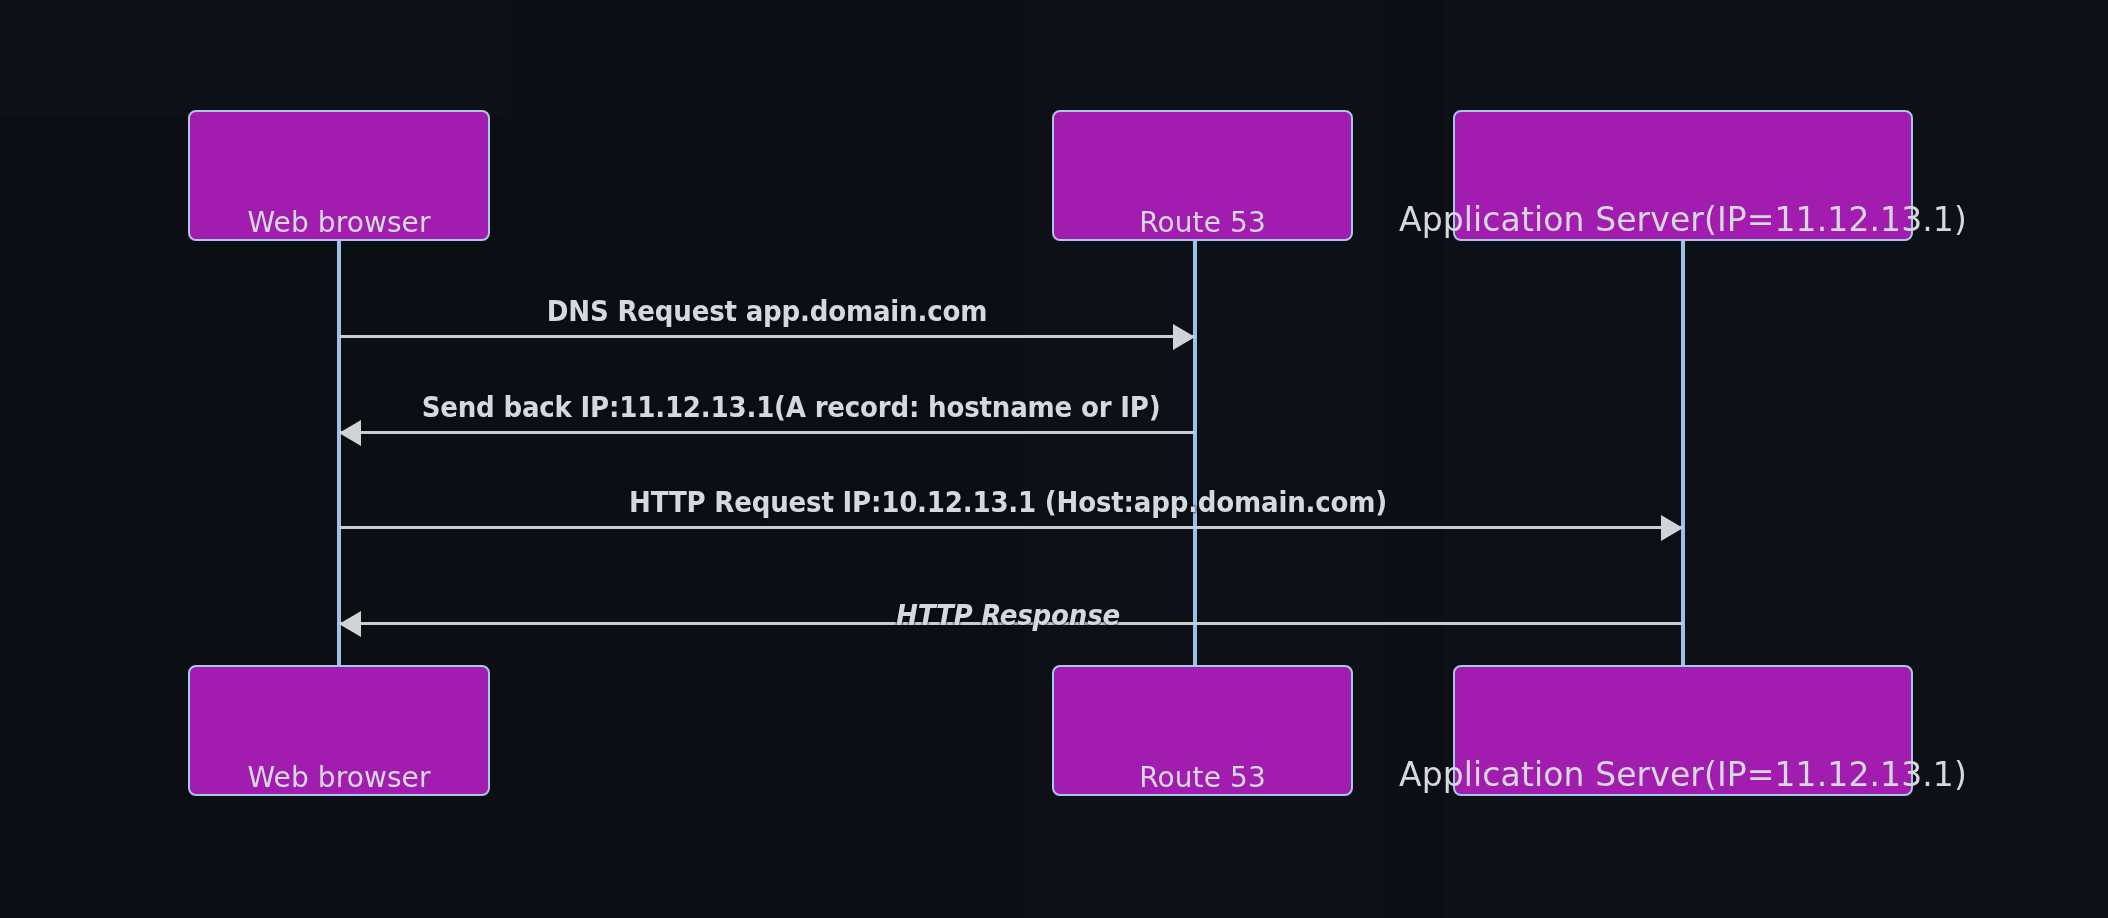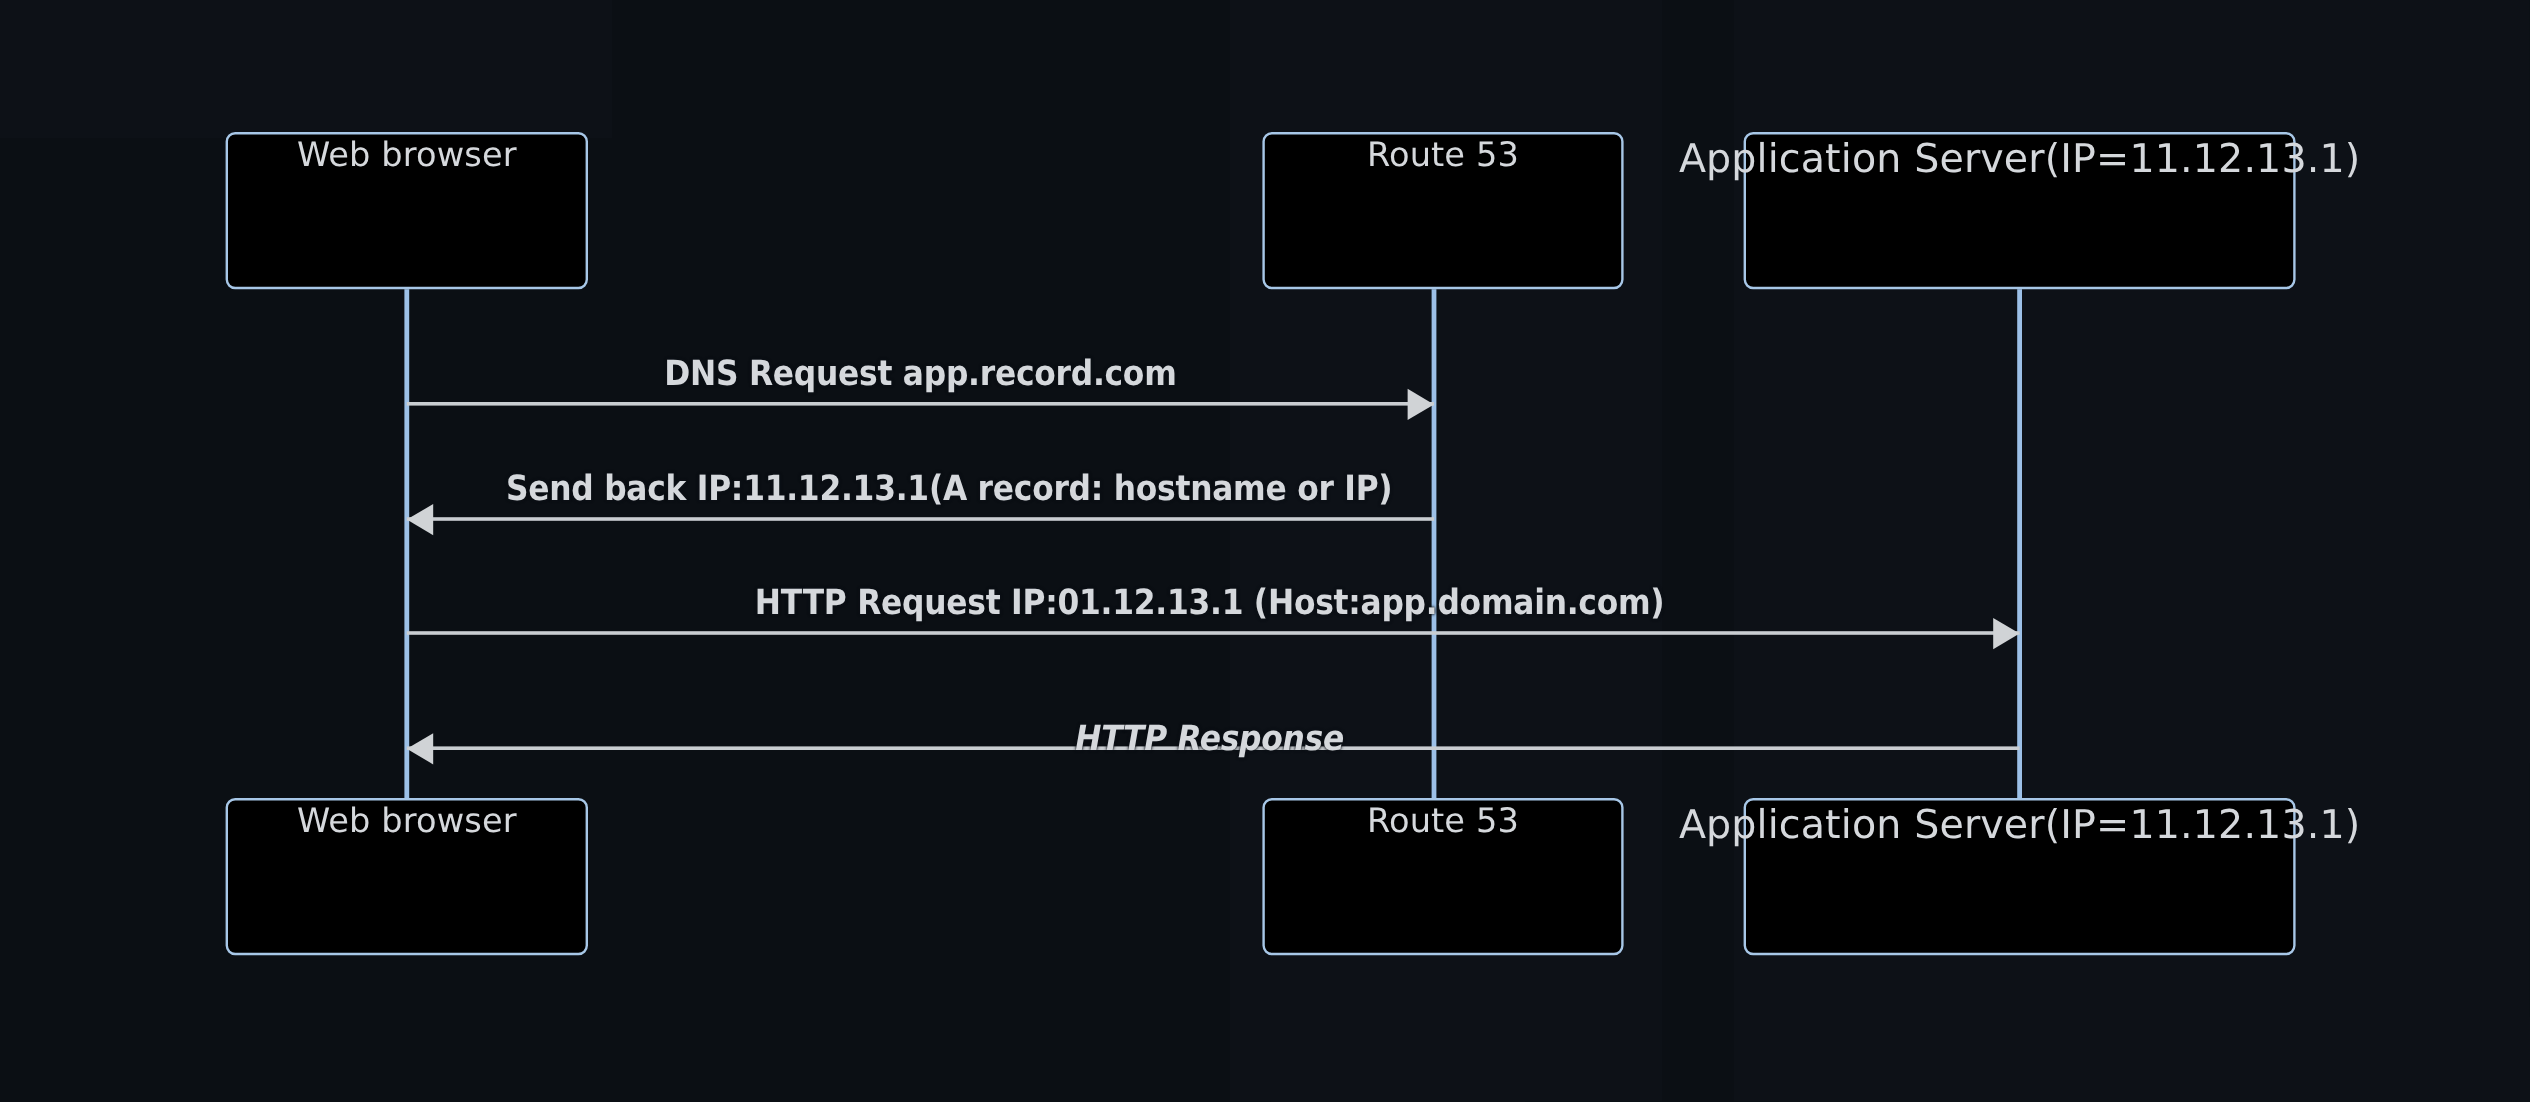--- a/index.html
+++ b/index.html
@@ -26,25 +26,25 @@
   .bg-patch {
     position: absolute;
     background: #0b0f14;
     pointer-events: none;
   }
 
   
   .participant-box {
     position: absolute;
     box-sizing: border-box;
-    background: #000000;
+    background: #a21caf;
     border: 2px solid #a7c7e7;
     border-radius: 8px;
     display: flex;
-    align-items: flex-start;
+    align-items: flex-end;
     justify-content: center;
     z-index: 5;
   }
   .participant-label {
     color: #d5d8dc;
     font-family: "DejaVu Sans", "Liberation Sans", sans-serif;
     font-size: 28px;
     font-weight: 400;
     letter-spacing: 0.1px;
     white-space: nowrap;
@@ -117,29 +117,29 @@
   <div class="participant-box" style="left:1052px; top:110px; width:301px; height:131px;">
     <span class="participant-label">Route 53</span>
   </div>
 
   <div class="participant-box" style="left:1453px; top:110px; width:460px; height:131px;">
     <span class="participant-label small">Application Server(IP=11.12.13.1)</span>
   </div>
 
   <div class="message-line" style="left:339px; top:335px; width:856px;"></div>
   <div class="arrow-head right" style="left:1173px; top:324px;"></div>
-  <div class="message-label" style="left:767px; top:294px;">DNS Request app.record.com</div>
+  <div class="message-label" style="left:767px; top:294px;">DNS Request app.domain.com</div>
 
   <div class="message-line" style="left:339px; top:431px; width:856px;"></div>
   <div class="arrow-head left" style="left:339px; top:420px;"></div>
   <div class="message-label" style="left:767px; top:390px;margin-left:24px;">Send back IP:11.12.13.1(A record: hostname or IP)</div>
 
   <div class="message-line" style="left:339px; top:526px; width:1344px;"></div>
   <div class="arrow-head right" style="left:1661px; top:515px;"></div>
-  <div class="message-label" style="left:1008px; top:485px;">HTTP Request IP:01.12.13.1 (Host:app.domain.com)</div>
+  <div class="message-label" style="left:1008px; top:485px;">HTTP Request IP:10.12.13.1 (Host:app.domain.com)</div>
 
   <div class="message-line" style="left:339px; top:622px; width:1344px;"></div>
   <div class="arrow-head left" style="left:339px; top:611px;"></div>
   <div class="message-label" style="left:1008px; top:598px;font-style:italic;">HTTP Response</div>
 
   <div class="participant-box" style="left:188px; top:665px; width:302px; height:131px;">
     <span class="participant-label">Web browser</span>
   </div>
 
   <div class="participant-box" style="left:1052px; top:665px; width:301px; height:131px;">

